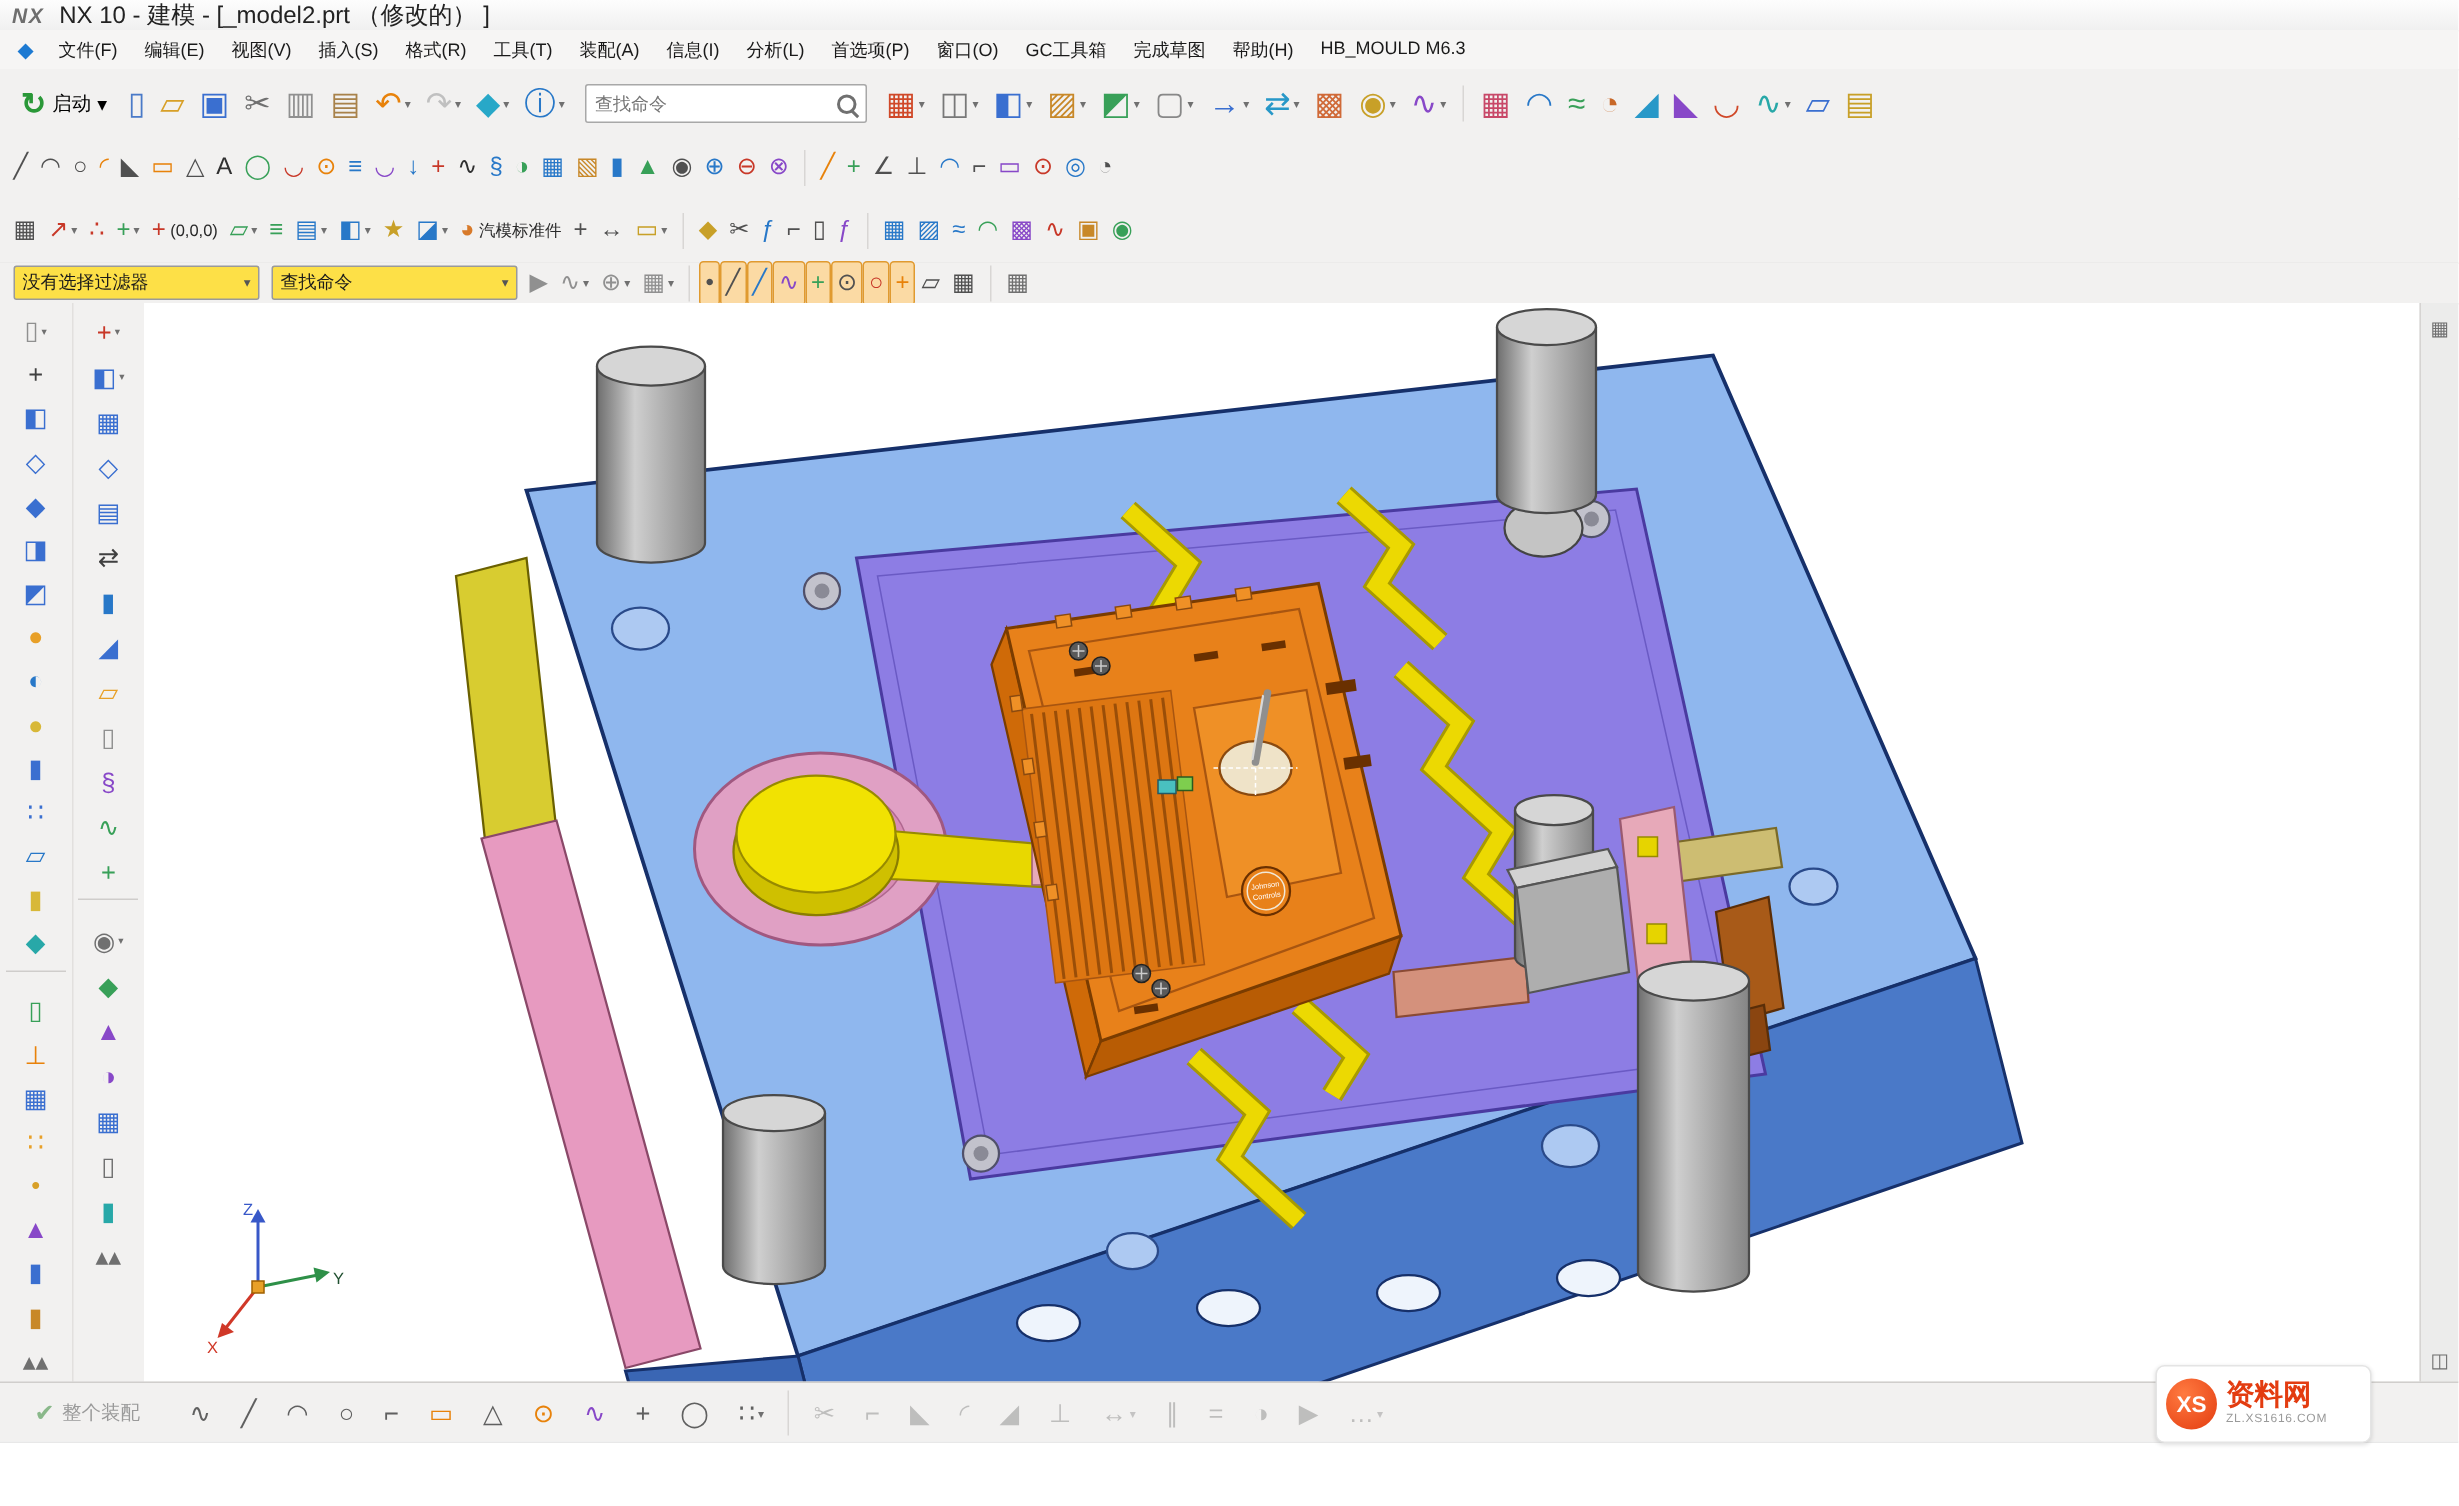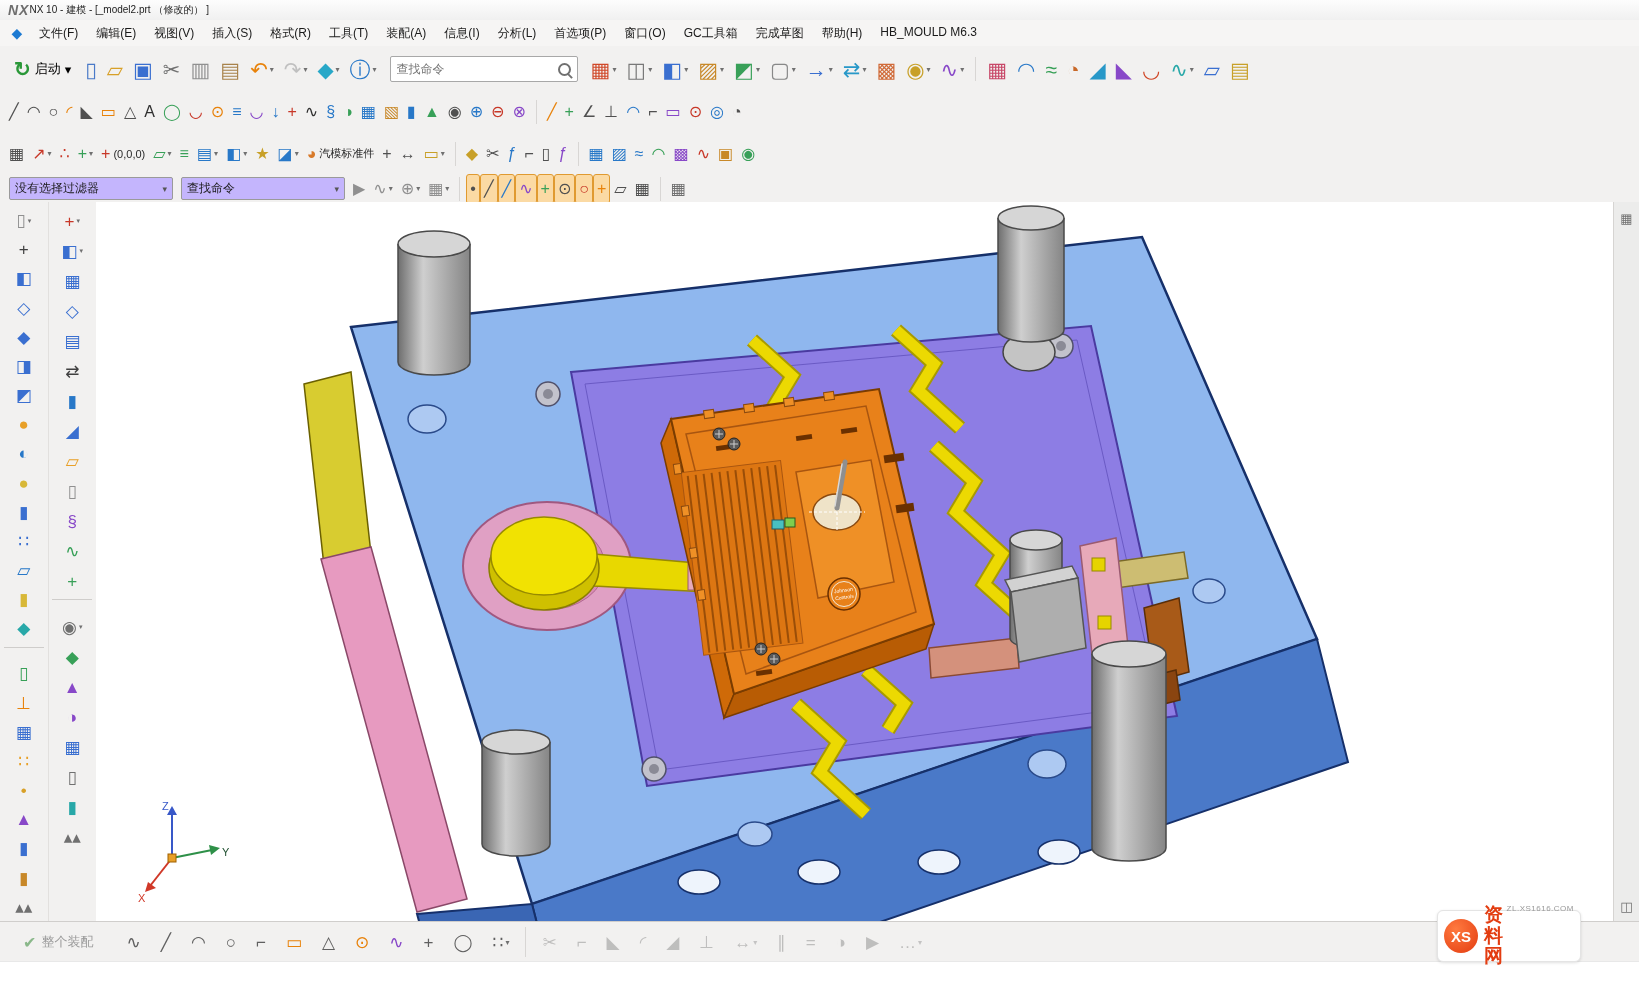--- a/index.html
+++ b/index.html
@@ -5,23 +5,23 @@
   html,body{margin:0;padding:0;}
   body{
     position:relative;width:1639px;height:1004px;overflow:hidden;
     font-family:"Liberation Sans","DejaVu Sans",sans-serif;
     background:#ffffff;color:#1a1a1a;font-size:12px;
     -webkit-font-smoothing:antialiased;
   }
   .abs{position:absolute;}
   
   .titlebar{top:0;left:0;right:0;height:20px;background:linear-gradient(#fdfdfd,#f0f0f0);
-    border-bottom:1px solid #dcdcdc;display:flex;align-items:center;padding-left:8px;}
+    border-bottom:1px solid #dcdcdc;display:flex;align-items:center;padding-left:8px;gap:10px;}
   .nxlogo{font-weight:bold;font-style:italic;font-size:14px;color:#6e6e6e;letter-spacing:1px;}
-  .titletext{font-size:10px;color:#222;}
+  .titletext{font-size:16px;color:#222;}
   
   .menubar{top:20px;left:0;right:0;height:26px;background:#f6f5f4;border-bottom:1px solid #e0dedc;
     display:flex;align-items:center;padding-left:4px;}
   .menubar .appicon{width:18px;height:18px;display:flex;align-items:center;justify-content:center;
     color:#1d7ad2;font-size:14px;margin:0 4px;}
   .mi{padding:3px 9px;border-radius:2px;cursor:default;white-space:nowrap;}
   
   .tbrow{left:0;right:0;background:#f2f1f0;border-bottom:1px solid #dcdad8;display:flex;align-items:center;padding-left:5px;}
   .tb1{top:46px;height:46px;}
   .tb2{top:92px;height:40px;}
@@ -38,21 +38,21 @@
   .tbi.disabled{opacity:.35;}
   .start-btn{display:inline-flex;align-items:center;gap:4px;height:34px;padding:0 8px;border:1px solid transparent;border-radius:3px;background:transparent;font-size:13px;}
   .start-btn .g{font-size:20px;color:#2a9838;font-weight:bold;}
   .searchbox{display:inline-flex;align-items:center;width:178px;height:24px;border:1px solid #a8a8a8;
     background:#fff;border-radius:2px;margin:0 8px;padding:0 4px;}
   .searchbox input{flex:1;border:none;outline:none;font-size:12px;font-family:inherit;color:#333;min-width:10px;}
   .mag{width:9px;height:9px;border:2px solid #707070;border-radius:50%;position:relative;margin-right:2px;}
   .mag::after{content:"";position:absolute;width:2px;height:6px;background:#707070;left:9px;top:8px;transform:rotate(-45deg);}
   
   .combo{display:inline-flex;align-items:center;justify-content:space-between;height:21px;width:152px;
-    border:1px solid #9a9a9a;background:#c4b5fd;border-radius:2px;margin:0 4px;padding:0 5px;font-size:12px;}
+    border:1px solid #9a9a9a;background:#fde047;border-radius:2px;margin:0 4px;padding:0 5px;font-size:12px;}
   .combo .dd{font-size:9px;color:#555;}
   
   .sidebar{top:202px;left:0;width:96px;bottom:82px;background:#f2f1f0;border-right:1px solid #d0cecc;display:flex;}
   .sbcol{width:48px;display:flex;flex-direction:column;align-items:center;padding-top:4px;}
   .sbcol.first{border-right:1px solid #e2e0de;}
   .sbi{width:44px;height:28px;display:flex;align-items:center;justify-content:center;gap:2px;border-radius:3px;border:1px solid transparent;}
   .sbi .g{font-size:17px;line-height:1;}
   .sbi .dd{font-size:7px;color:#707070;}
   .sbi.sep{height:9px;border:none;border-top:1px solid #cfcdcb;border-radius:0;width:40px;margin:3px 0;}
   
@@ -69,21 +69,21 @@
   .finish-btn .lbl{font-size:13px;color:#9a9a9a;}
   .bottombar .icons{display:flex;align-items:center;margin-left:14px;}
   .bottombar .tbi{margin:0 6px;height:30px;}
   .bottombar .tbi .g{font-size:17px;}
   .footer{left:0;right:0;bottom:0;height:42px;background:#ffffff;border-top:1px solid #e8e8e8;}
   
   .watermark{left:1437px;top:910px;width:130px;height:50px;background:#fff;border:1px solid #e4e4e4;
     border-radius:6px;box-shadow:0 1px 3px rgba(0,0,0,.12);display:flex;align-items:center;padding:0 6px;gap:6px;}
   .wm-badge{width:34px;height:34px;border-radius:50%;background:radial-gradient(circle at 35% 30%,#ff7a40,#e33c10);
     color:#fff;font-weight:bold;font-size:15px;display:flex;align-items:center;justify-content:center;flex:0 0 auto;}
-  .wm-col{display:flex;flex-direction:row;line-height:1.1;}
+  .wm-col{display:flex;flex-direction:column;line-height:1.1;}
   .wm-site{color:#e33c10;font-size:19px;font-weight:bold;}
   .wm-url{color:#9a9a9a;font-size:8px;letter-spacing:.5px;}
 </style>
 </head>
 <body>
 
 <div class="abs titlebar">
   <span class="nxlogo">NX</span>
   <span class="titletext">NX 10 - 建模 - [_model2.prt  （修改的）  ]</span>
 </div>

